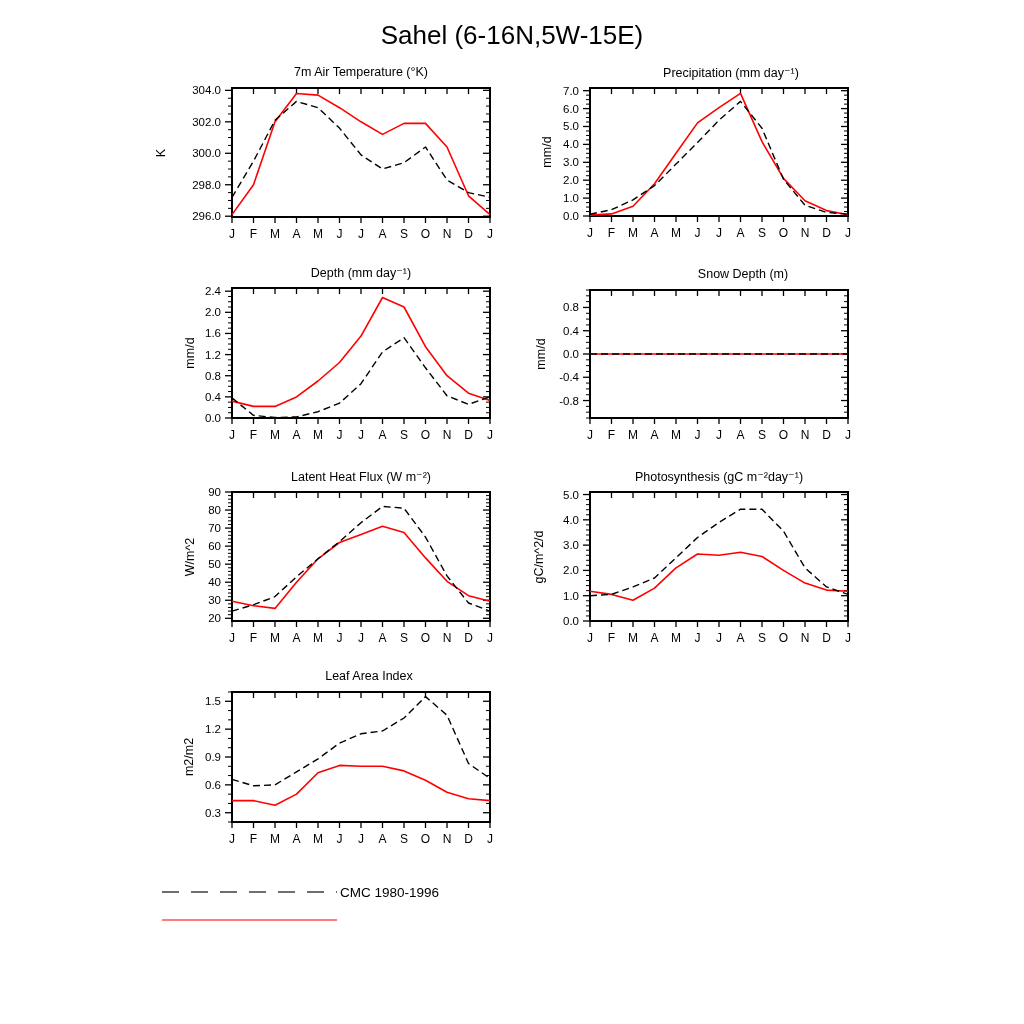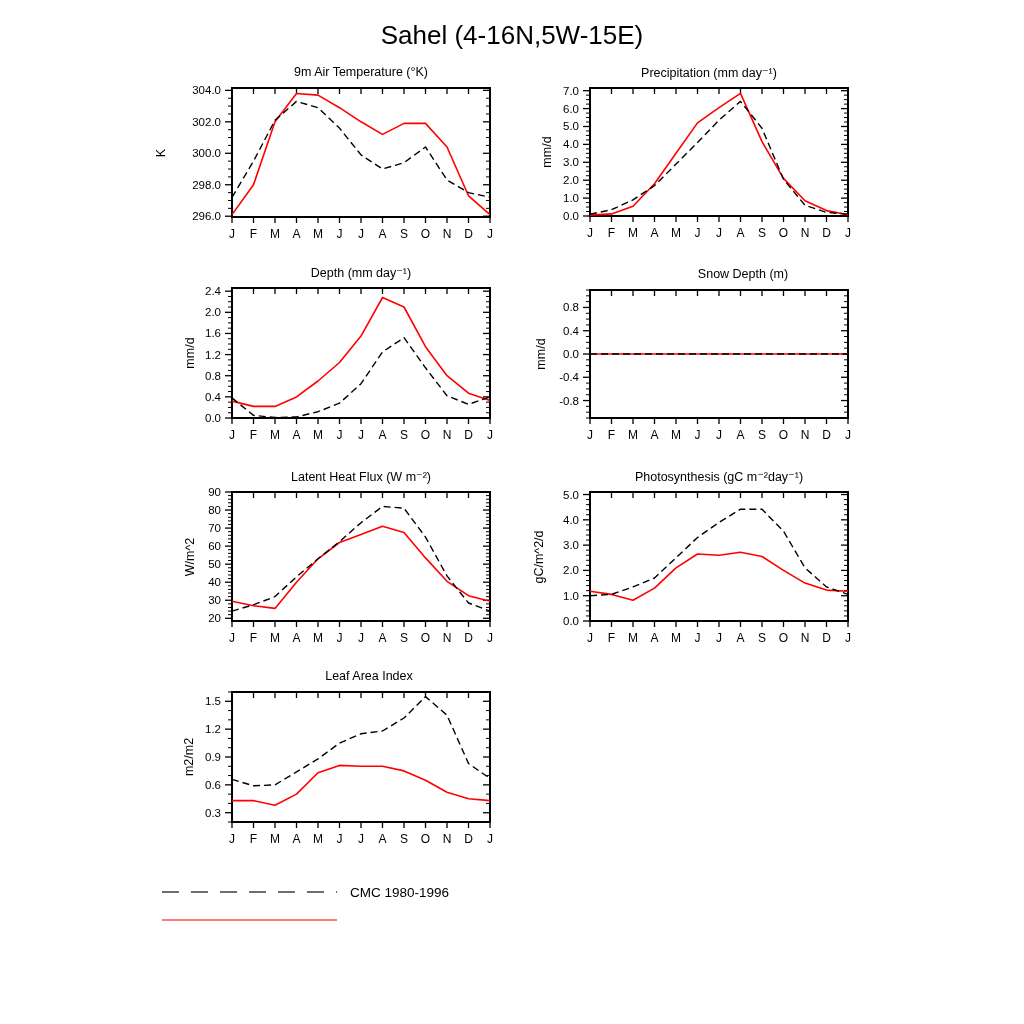--- a/index.html
+++ b/index.html
@@ -10,30 +10,30 @@
   .panel{position:absolute;inset:0;}
   .panel-title{position:absolute;text-align:center;font-size:12.5px;white-space:nowrap;}
   .panel-ylabel{position:absolute;width:140px;height:16px;text-align:center;
                 font-size:12.5px;transform:rotate(-90deg);white-space:nowrap;}
   .panel-plot{position:absolute;overflow:visible;}
   .legend{position:absolute;inset:0;}
   .legend-row{position:absolute;left:160px;display:flex;align-items:center;height:18px;}
   .legend-row:nth-of-type(1){top:883px;}
   .legend-row:nth-of-type(2){top:911px;}
   .legend-row:nth-of-type(3){top:940px;}
-  .legend-label{margin-left:10px;font-size:13.5px;white-space:nowrap;}
+  .legend-label{font-size:13.5px;white-space:nowrap;}
   svg text{font-family:"Liberation Sans","DejaVu Sans",sans-serif;}
 </style>
 </head>
 <body>
 
-<div class="figure-title">Sahel (4-16N,5W-15E)</div>
+<div class="figure-title">Sahel (6-16N,5W-15E)</div>
 
 <div class="panel">
-  <div class="panel-title" style="left: 192px; top: 65px; width: 338px;">9m Air Temperature (°K)</div>
+  <div class="panel-title" style="left: 192px; top: 65px; width: 338px;">7m Air Temperature (°K)</div>
   <div class="panel-ylabel" style="left: 92px; top: 144.5px;">K</div>
   <svg class="panel-plot" width="378" height="214" viewBox="0 0 378 214" style="left: 152px; top: 58px;">
       <rect x="80" y="30" width="258" height="129" fill="none" stroke="#000000" stroke-width="2"></rect>
       <g>
         <line x1="80" y1="159" x2="80" y2="165" stroke="#000" stroke-width="1.3"></line>
         <line x1="80" y1="30" x2="80" y2="36" stroke="#000" stroke-width="1.3"></line>
         <text x="80" y="180" text-anchor="middle" font-size="12" fill="#000">J</text>
         <line x1="101.5" y1="159" x2="101.5" y2="165" stroke="#000" stroke-width="1.3"></line>
         <line x1="101.5" y1="30" x2="101.5" y2="36" stroke="#000" stroke-width="1.3"></line>
         <text x="101.5" y="180" text-anchor="middle" font-size="12" fill="#000">F</text>
@@ -111,21 +111,21 @@
         <line x1="334" y1="48.091463414633814" x2="338" y2="48.091463414633814" stroke="#000" stroke-width="1"></line>
         <line x1="76" y1="40.225609756097214" x2="80" y2="40.225609756097214" stroke="#000" stroke-width="1"></line>
         <line x1="334" y1="40.225609756097214" x2="338" y2="40.225609756097214" stroke="#000" stroke-width="1"></line>
       </g>
       <polyline points="80.0,156.6 101.5,126.7 123.0,63.8 144.5,35.5 166.0,37.1 187.5,49.7 209.0,63.8 230.5,76.4 252.0,65.4 273.5,65.4 295.0,89.0 316.5,137.8 338.0,156.6" fill="none" stroke="#ff0000" stroke-width="1.6" stroke-linejoin="round"></polyline>
       <polyline points="80.0,139.3 101.5,103.2 123.0,62.2 144.5,43.4 166.0,49.7 187.5,70.1 209.0,96.9 230.5,111.0 252.0,104.7 273.5,89.0 295.0,122.0 316.5,134.6 338.0,139.3" fill="none" stroke="#000000" stroke-width="1.4" stroke-linejoin="round" stroke-dasharray="7 4"></polyline>
     </svg>
 </div>
 
 <div class="panel">
-  <div class="panel-title" style="left: 540px; top: 65px; width: 338px; text-align: center;">Precipitation (mm day⁻¹)</div>
+  <div class="panel-title" style="left: 562px; top: 65px; width: 338px; text-align: center;">Precipitation (mm day⁻¹)</div>
   <div class="panel-ylabel" style="left: 478px; top: 144px;">mm/d</div>
   <svg class="panel-plot" width="378" height="213" viewBox="0 0 378 213" style="left: 510px; top: 58px;">
       <rect x="80" y="30" width="258" height="128" fill="none" stroke="#000000" stroke-width="2"></rect>
       <g>
         <line x1="80" y1="158" x2="80" y2="164" stroke="#000" stroke-width="1.3"></line>
         <line x1="80" y1="30" x2="80" y2="36" stroke="#000" stroke-width="1.3"></line>
         <text x="80" y="179" text-anchor="middle" font-size="12" fill="#000">J</text>
         <line x1="101.5" y1="158" x2="101.5" y2="164" stroke="#000" stroke-width="1.3"></line>
         <line x1="101.5" y1="30" x2="101.5" y2="36" stroke="#000" stroke-width="1.3"></line>
         <text x="101.5" y="179" text-anchor="middle" font-size="12" fill="#000">F</text>

